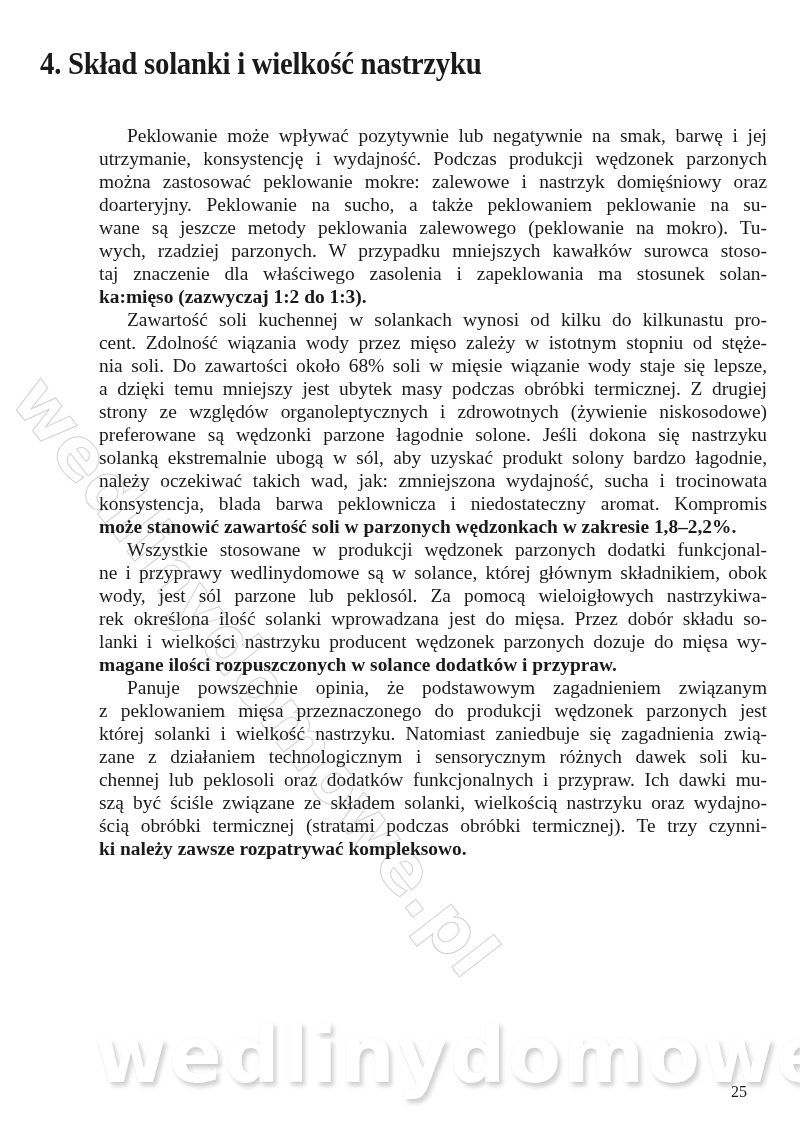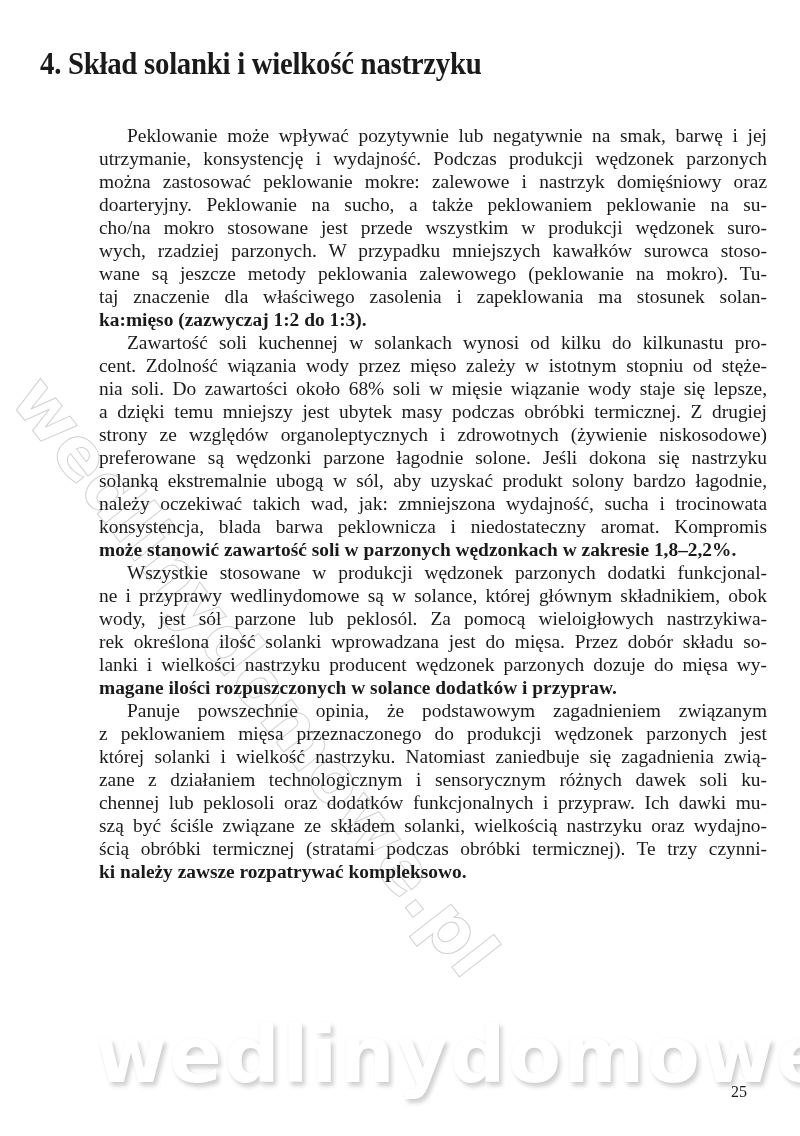--- a/index.html
+++ b/index.html
@@ -81,23 +81,22 @@
 
   <h1 class="title">4. Skład solanki i wielkość nastrzyku</h1>
 
   <div class="body-text">
 
     <div>
       <span class="line indent">Peklowanie może wpływać pozytywnie lub negatywnie na smak, barwę i jej</span>
       <span class="line">utrzymanie, konsystencję i wydajność. Podczas produkcji wędzonek parzonych</span>
       <span class="line">można zastosować peklowanie mokre: zalewowe i nastrzyk domięśniowy oraz</span>
       <span class="line">doarteryjny. Peklowanie na sucho, a także peklowaniem peklowanie na su-</span>
-      <span class="line">cho/na mokro stosowane jest przede wszystkim w produkcji wędzonek suro-</span>
+      <span class="line">wane są jeszcze metody peklowania zalewowego (peklowanie na mokro). Tu-</span>
       <span class="line">wych, rzadziej parzonych. W przypadku mniejszych kawałków surowca stoso-</span>
-      <span class="line">wane są jeszcze metody peklowania zalewowego (peklowanie na mokro). Tu-</span>
       <span class="line">taj znaczenie dla właściwego zasolenia i zapeklowania ma stosunek solan-</span>
       <span class="line last">ka:mięso (zazwyczaj 1:2 do 1:3).</span>
     </div>
 
     <div>
       <span class="line indent">Zawartość soli kuchennej w solankach wynosi od kilku do kilkunastu pro-</span>
       <span class="line">cent. Zdolność wiązania wody przez mięso zależy w istotnym stopniu od stęże-</span>
       <span class="line">nia soli. Do zawartości około 68% soli w mięsie wiązanie wody staje się lepsze,</span>
       <span class="line">a dzięki temu mniejszy jest ubytek masy podczas obróbki termicznej. Z drugiej</span>
       <span class="line">strony ze względów organoleptycznych i zdrowotnych (żywienie niskosodowe)</span>

